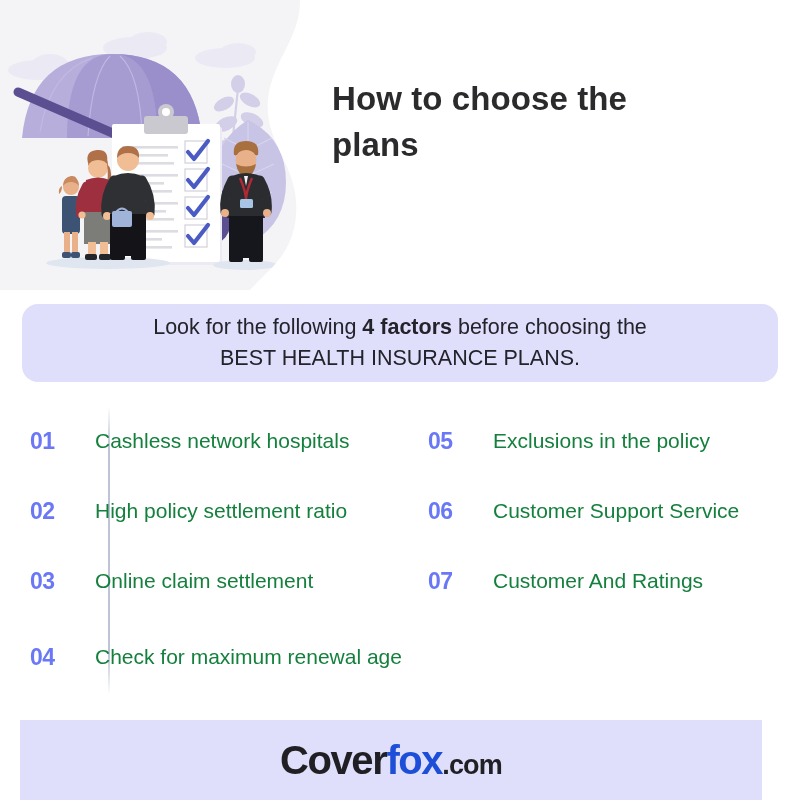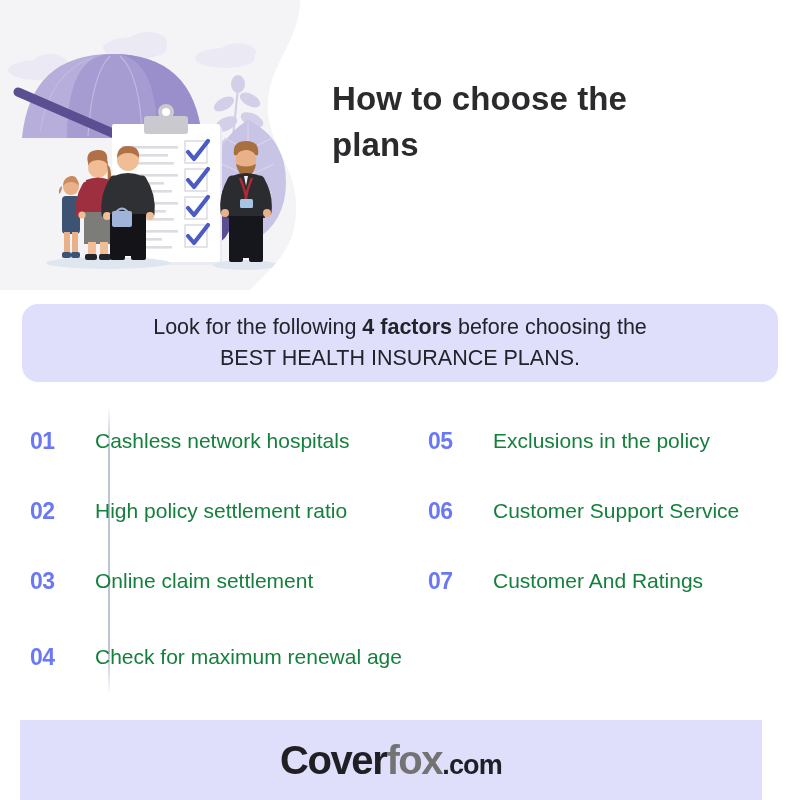--- a/index.html
+++ b/index.html
@@ -138,21 +138,21 @@
     margin-left: 20px;
   }
   .logo {
     display: flex;
     align-items: baseline;
     font-size: 40px;
     font-weight: 700;
     letter-spacing: -1.4px;
   }
   .logo-cover { color: #1f1f24; }
-  .logo-fox   { color: #737373; position: relative; }
+  .logo-fox   { color: #1d4ed8; position: relative; }
   .logo-com   { color: #1f1f24; font-size: 27px; letter-spacing: -0.8px; }
 </style>
 </head>
 <body>
 
 <div class="page">
 
   <div class="hero">
 
     <svg class="hero-bg" viewBox="0 0 360 290" preserveAspectRatio="none">

